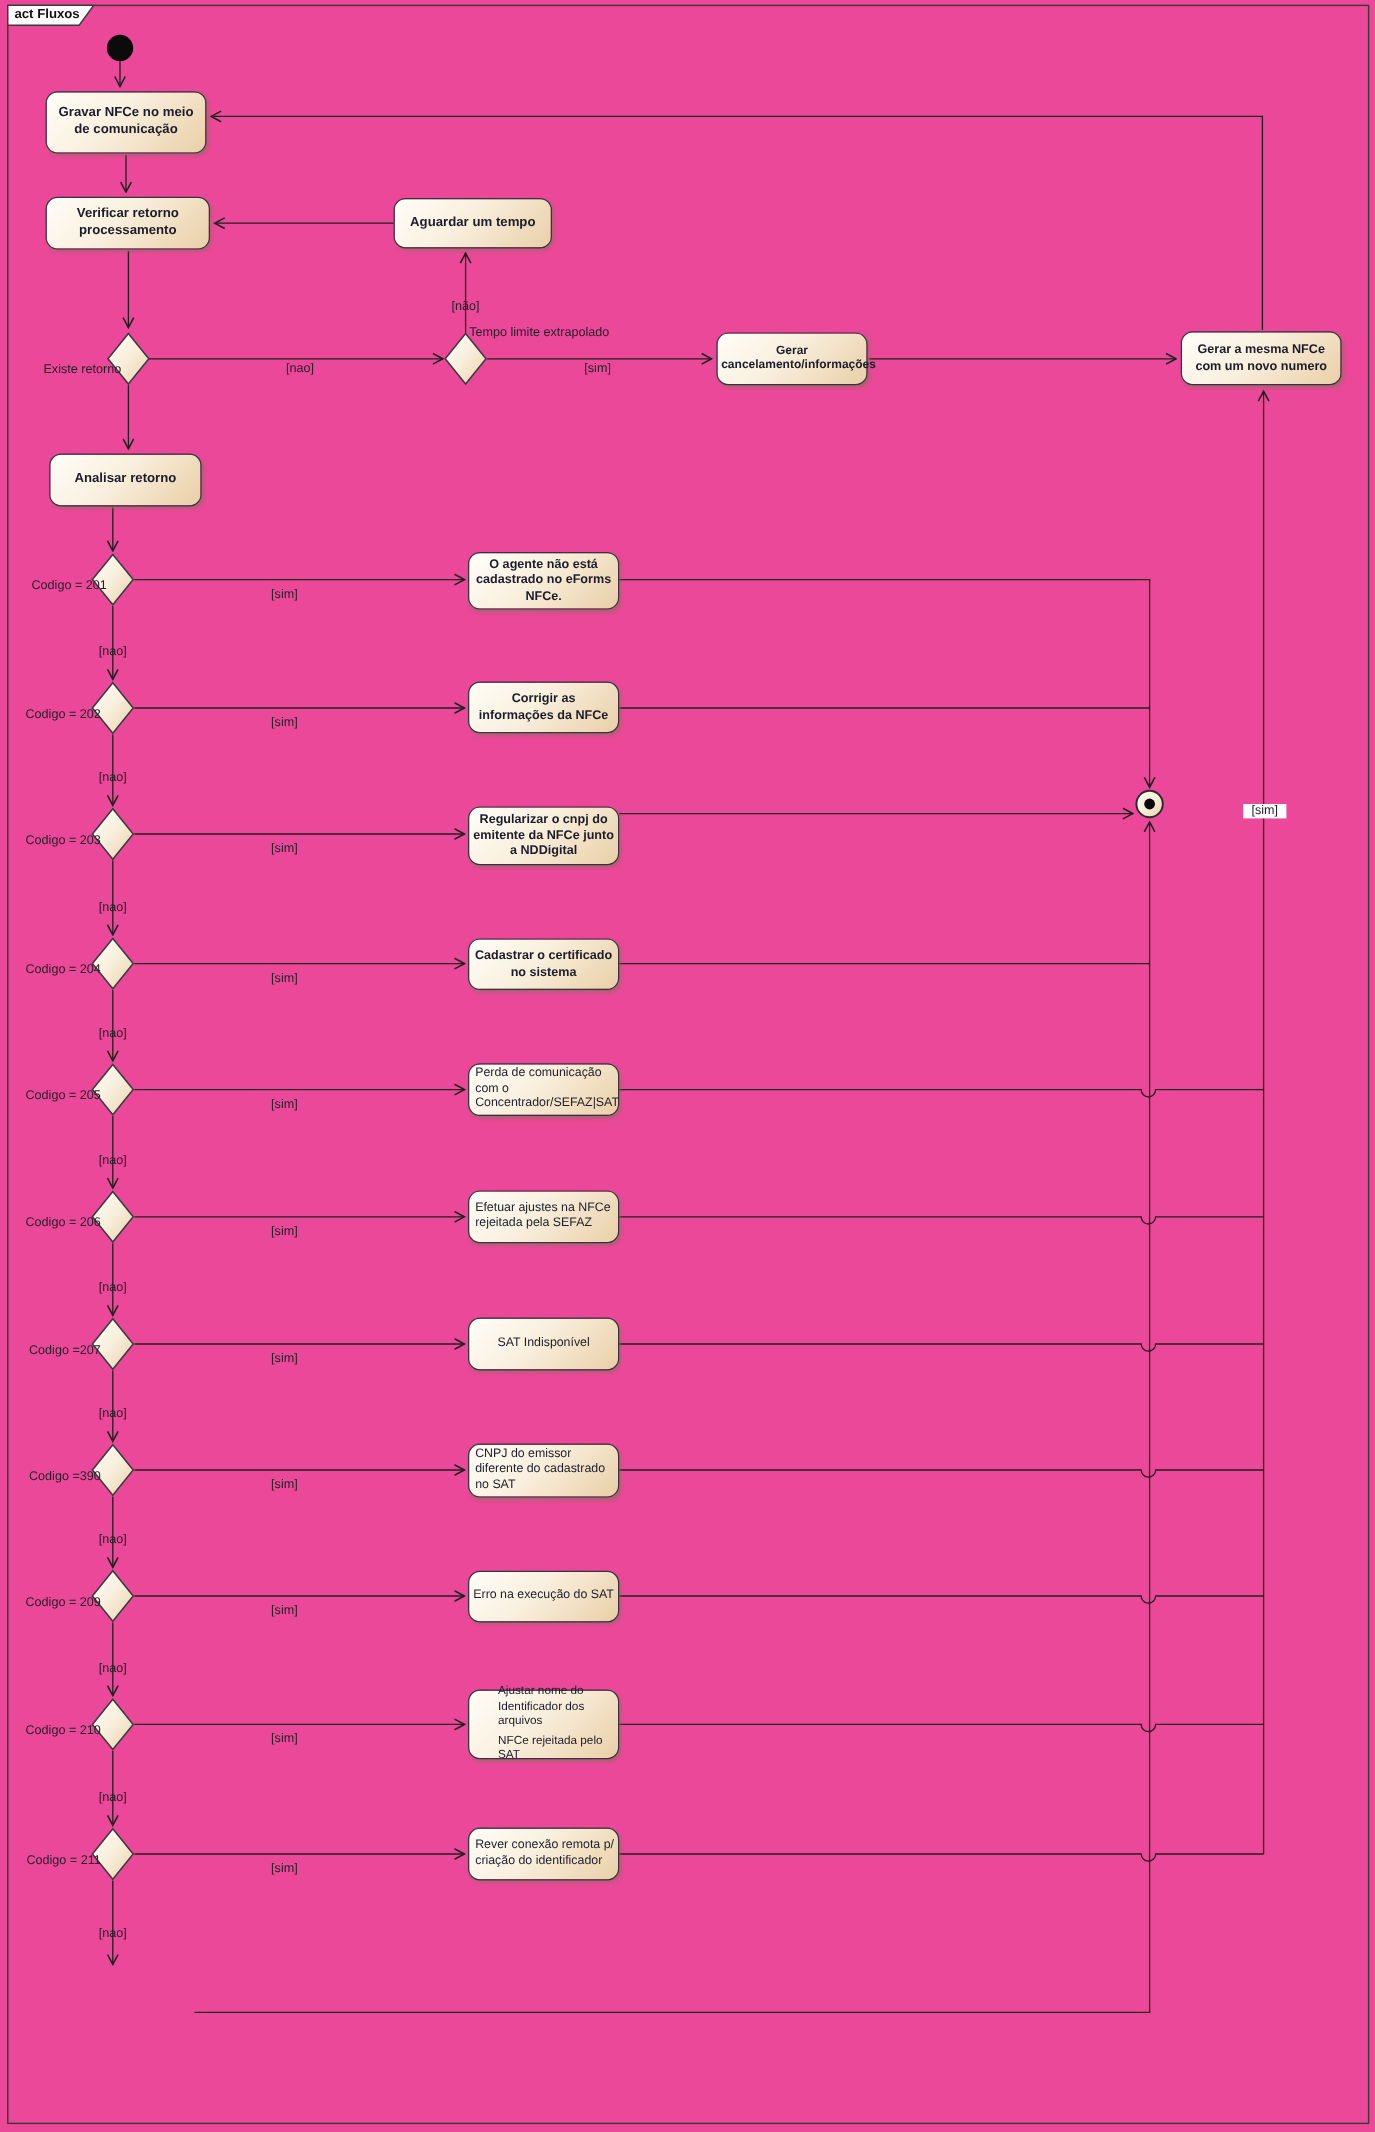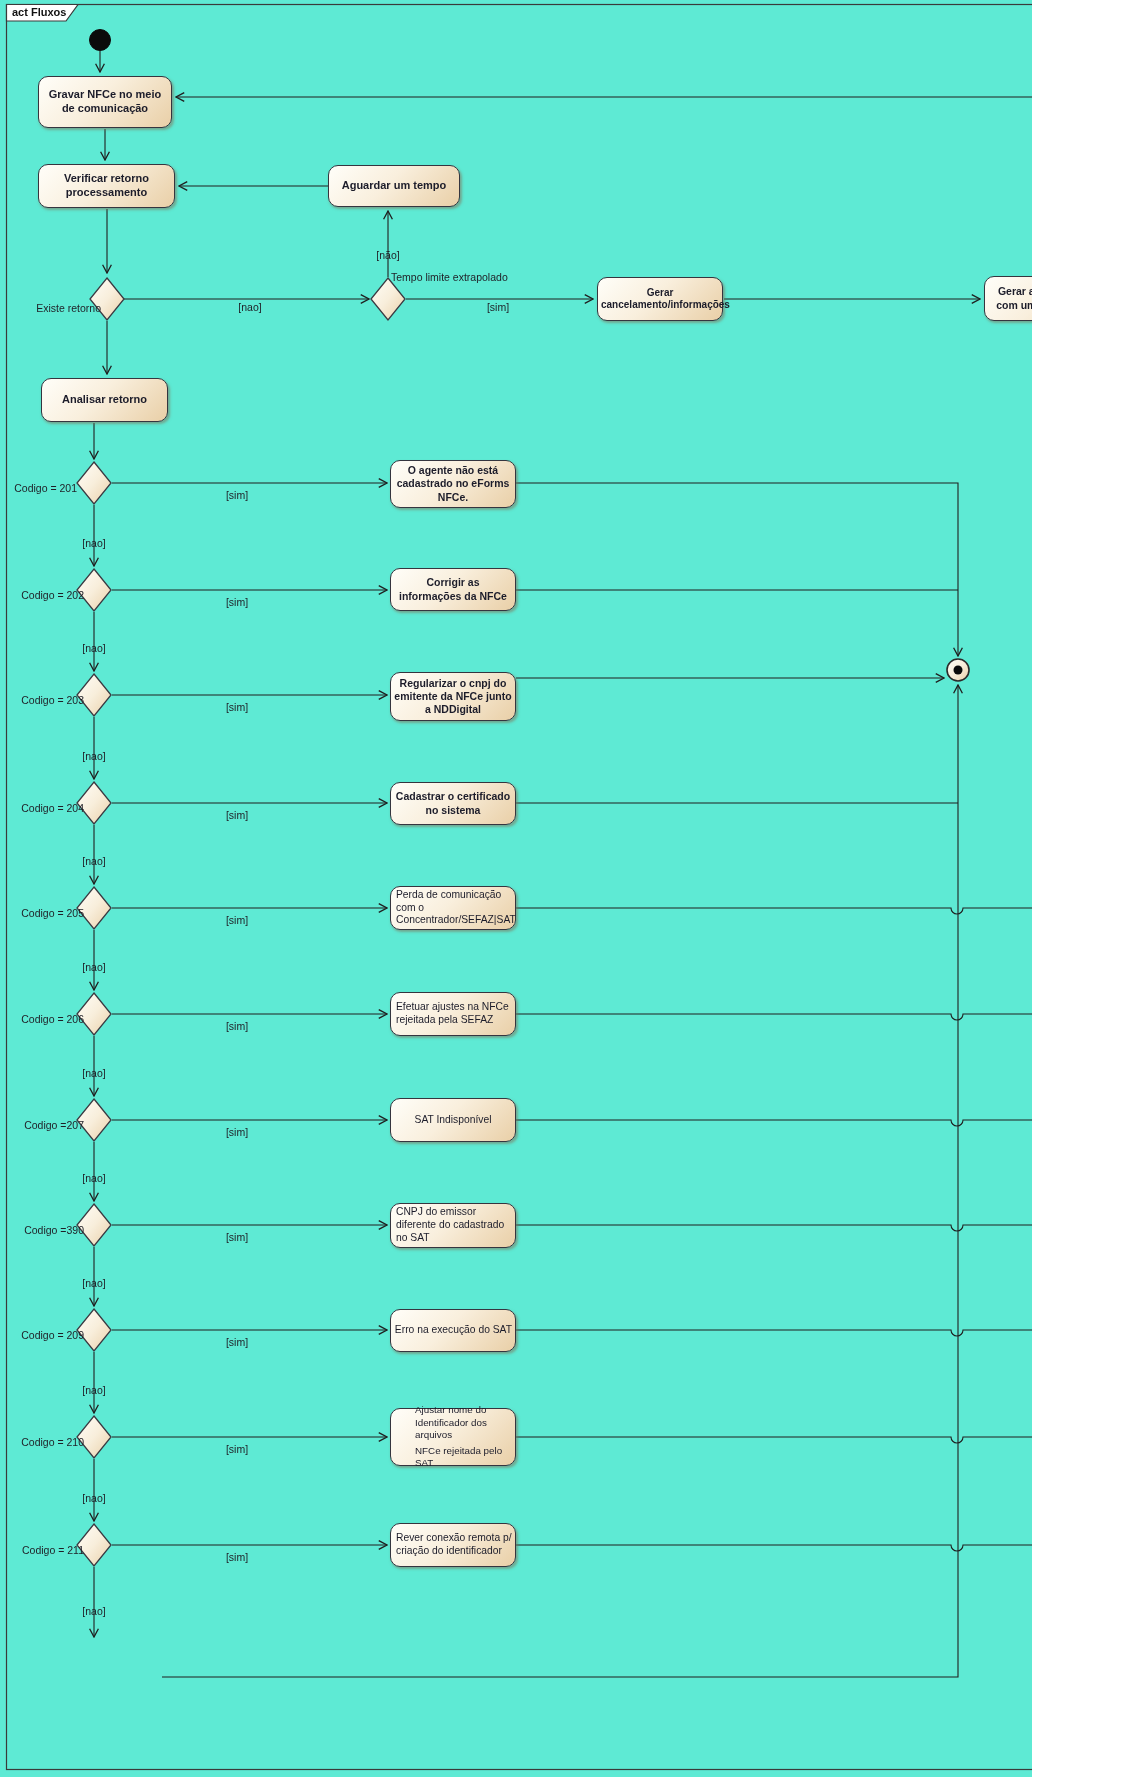--- a/index.html
+++ b/index.html
@@ -1,16 +1,16 @@
 <!DOCTYPE html>
 <html><head>
 <meta charset="utf-8">
 <style>
   html,body{margin:0;padding:0;background:#fff;}
-  .stage{position:relative;width:1032px;height:1777px;background:#5eead4;
+  .stage{position:relative;width:1146px;height:1777px;background:#ec4899;
          font-family:"Liberation Sans",sans-serif;color:#1c1c2a;overflow:hidden;}
   svg{position:absolute;left:0;top:0;}
   .abox{position:absolute;box-sizing:border-box;border:1.4px solid #35353f;border-radius:10px;
         background:linear-gradient(135deg,#fffef9 0%,#f9efdd 45%,#e9cfa7 100%);
         display:flex;flex-direction:column;justify-content:center;
         font-size:10.5px;font-weight:bold;color:#1c1c2a;text-align:center;line-height:1.25;
         padding:2px 3px;box-shadow:1.5px 2px 2.5px rgba(130,115,90,.55);}
   .abox.normal{font-weight:normal;font-size:10.3px;}
   .abox.left{text-align:left;padding-left:5px;}
   .lbl{position:absolute;font-size:10.5px;color:#1f1f26;white-space:nowrap;line-height:1.1;}
@@ -124,21 +124,21 @@
   <div class="abox" style="left:41px;top:378px;width:127px;height:44px;font-size:11px;">Analisar retorno</div>
 
   <div class="lbl right" style="left:28px;top:279px;width:73px;">Existe retorno</div>
   <div class="lbl" style="left:391px;top:272px;">Tempo limite extrapolado</div>
   <div class="lbl center" style="left:366px;top:250px;width:44px;">[não]</div>
   <div class="lbl center" style="left:228px;top:302px;width:44px;">[nao]</div>
   <div class="lbl center" style="left:476px;top:302px;width:44px;">[sim]</div>
   <div class="lbl center" style="left:1036px;top:670px;width:36px;background:#fff;">[sim]</div>
 
   <div id="rowsHost">
-      <div class="lbl right" style="left: 1px; top: 459px; width: 76px;">Codigo = 201</div>
+      <div class="lbl right" style="left: 13px; top: 459px; width: 76px;">Codigo = 201</div>
       <div class="lbl center" style="left: 215px; top: 490px; width: 44px;">[sim]</div>
       <div class="lbl center" style="left: 70px; top: 538px; width: 48px;">[nao]</div>
       <div class="abox" style="left: 390px; top: 460px; width: 126px; height: 48px;">
         <div>O agente não está cadastrado no eForms NFCe.</div>
       </div>
       <div class="lbl right" style="left: 8px; top: 566px; width: 76px;">Codigo = 202</div>
       <div class="lbl center" style="left: 215px; top: 597px; width: 44px;">[sim]</div>
       <div class="lbl center" style="left: 70px; top: 643px; width: 48px;">[nao]</div>
       <div class="abox" style="left: 390px; top: 568px; width: 126px; height: 43px;">
         <div>Corrigir as informações da NFCe</div>
@@ -175,21 +175,21 @@
       </div>
       <div class="lbl right" style="left: 8px; top: 1201px; width: 76px;">Codigo =390</div>
       <div class="lbl center" style="left: 215px; top: 1232px; width: 44px;">[sim]</div>
       <div class="lbl center" style="left: 70px; top: 1278px; width: 48px;">[nao]</div>
       <div class="abox normal left" style="left: 390px; top: 1203px; width: 126px; height: 45px;">
         <div>CNPJ do emissor diferente do cadastrado no SAT</div>
       </div>
       <div class="lbl right" style="left: 8px; top: 1306px; width: 76px;">Codigo = 209</div>
       <div class="lbl center" style="left: 215px; top: 1337px; width: 44px;">[sim]</div>
       <div class="lbl center" style="left: 70px; top: 1385px; width: 48px;">[nao]</div>
-      <div class="abox normal" style="left: 390px; top: 1309px; width: 126px; height: 43px; align-items: flex-end;">
+      <div class="abox normal" style="left: 390px; top: 1309px; width: 126px; height: 43px;">
         <div>Erro na execução do SAT</div>
       </div>
       <div class="lbl right" style="left: 8px; top: 1413px; width: 76px;">Codigo = 210</div>
       <div class="lbl center" style="left: 215px; top: 1444px; width: 44px;">[sim]</div>
       <div class="lbl center" style="left: 70px; top: 1493px; width: 48px;">[nao]</div>
       <div class="abox normal left" style="left: 390px; top: 1408px; width: 126px; height: 58px; font-size: 9.8px; padding-left: 24px;">
         <div>Ajustar nome do Identificador dos arquivos</div>
         <div style="margin-top: 4px;">NFCe rejeitada pelo SAT</div>
       </div>
       <div class="lbl right" style="left: 8px; top: 1521px; width: 76px;">Codigo = 211</div>

